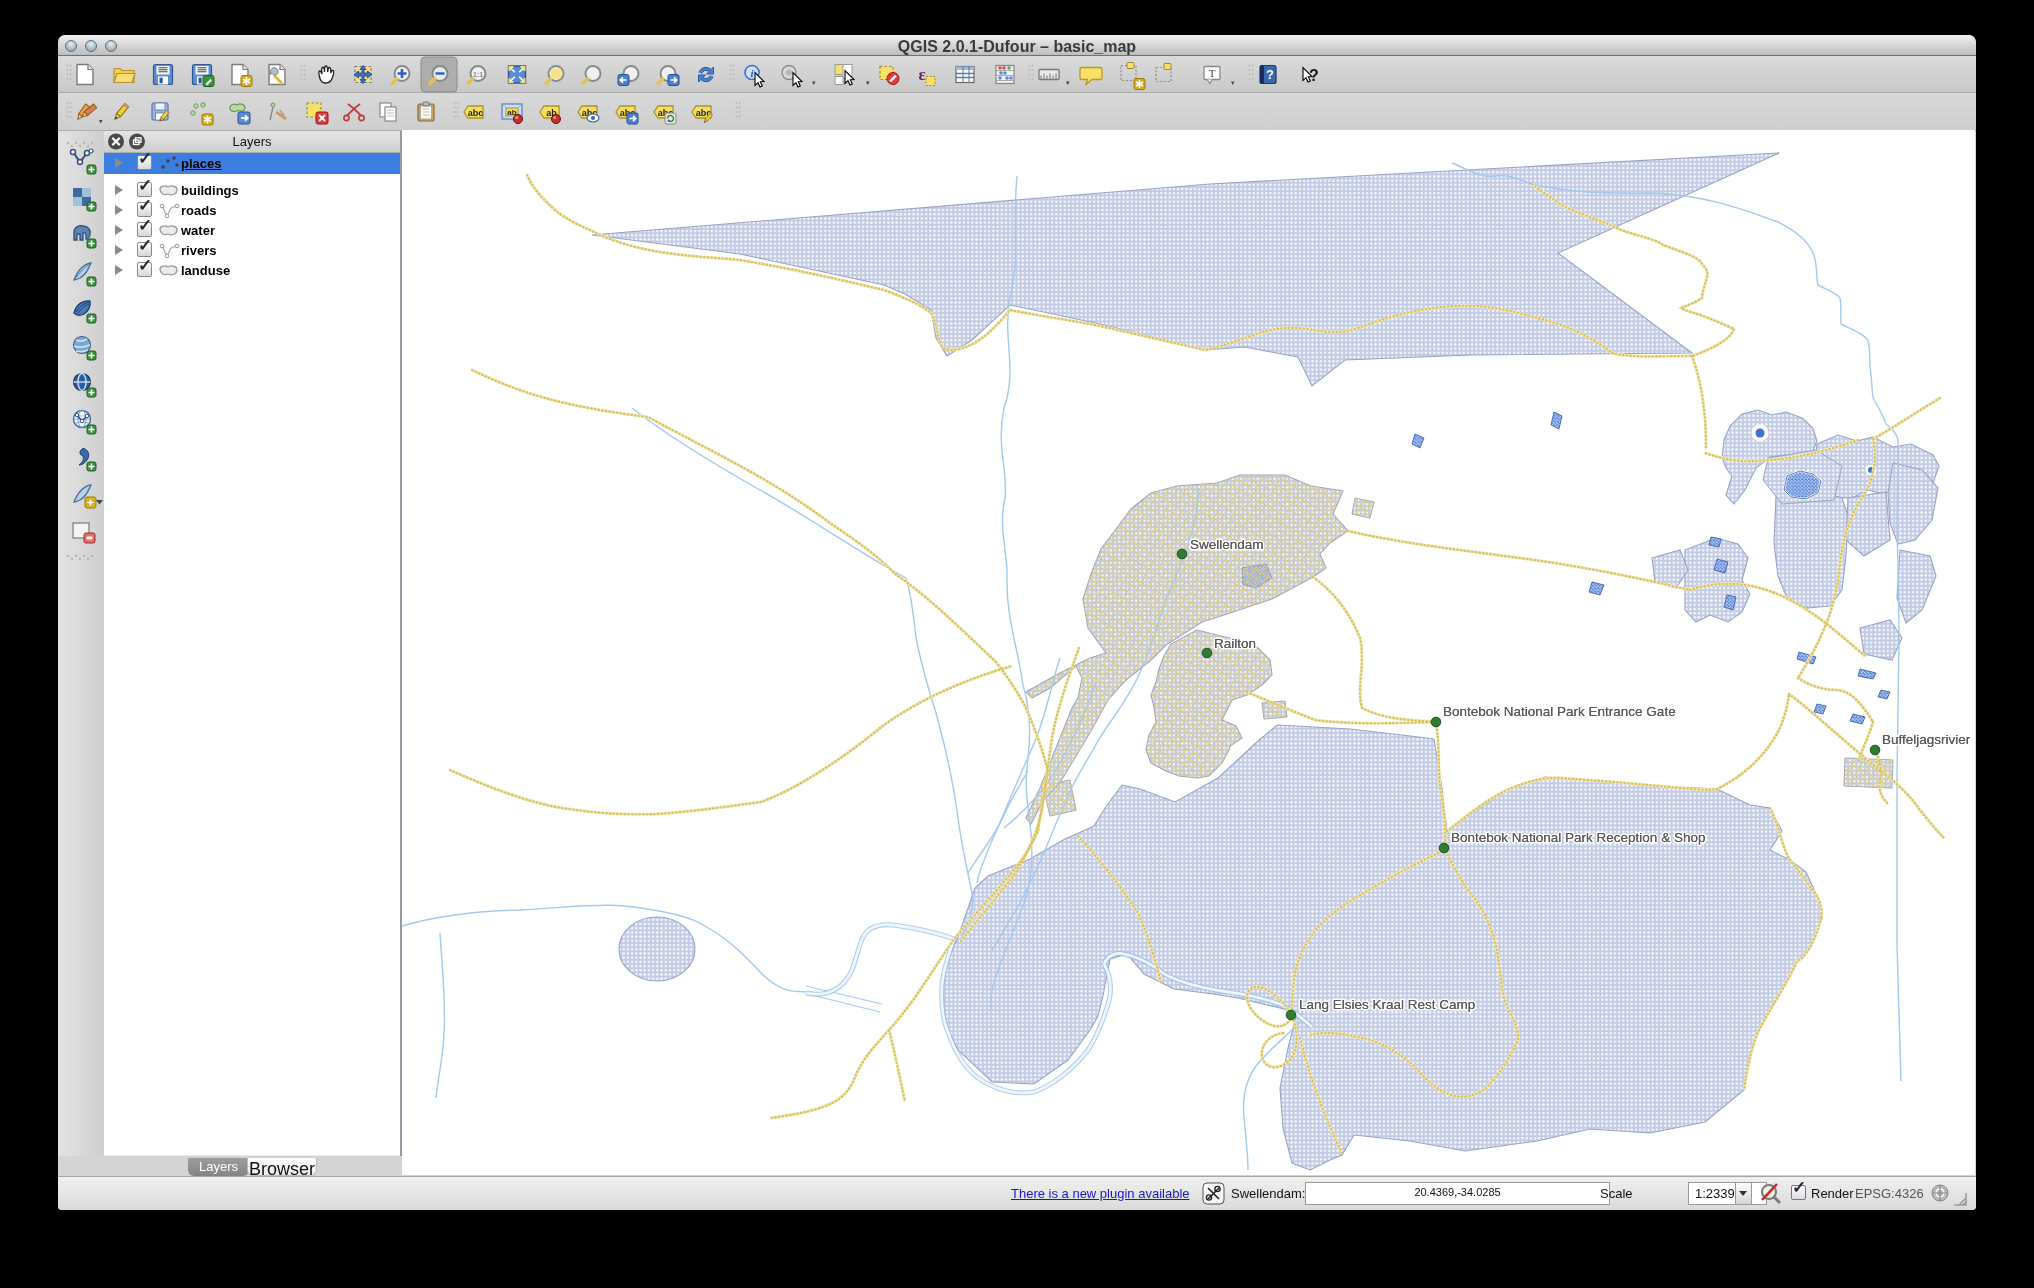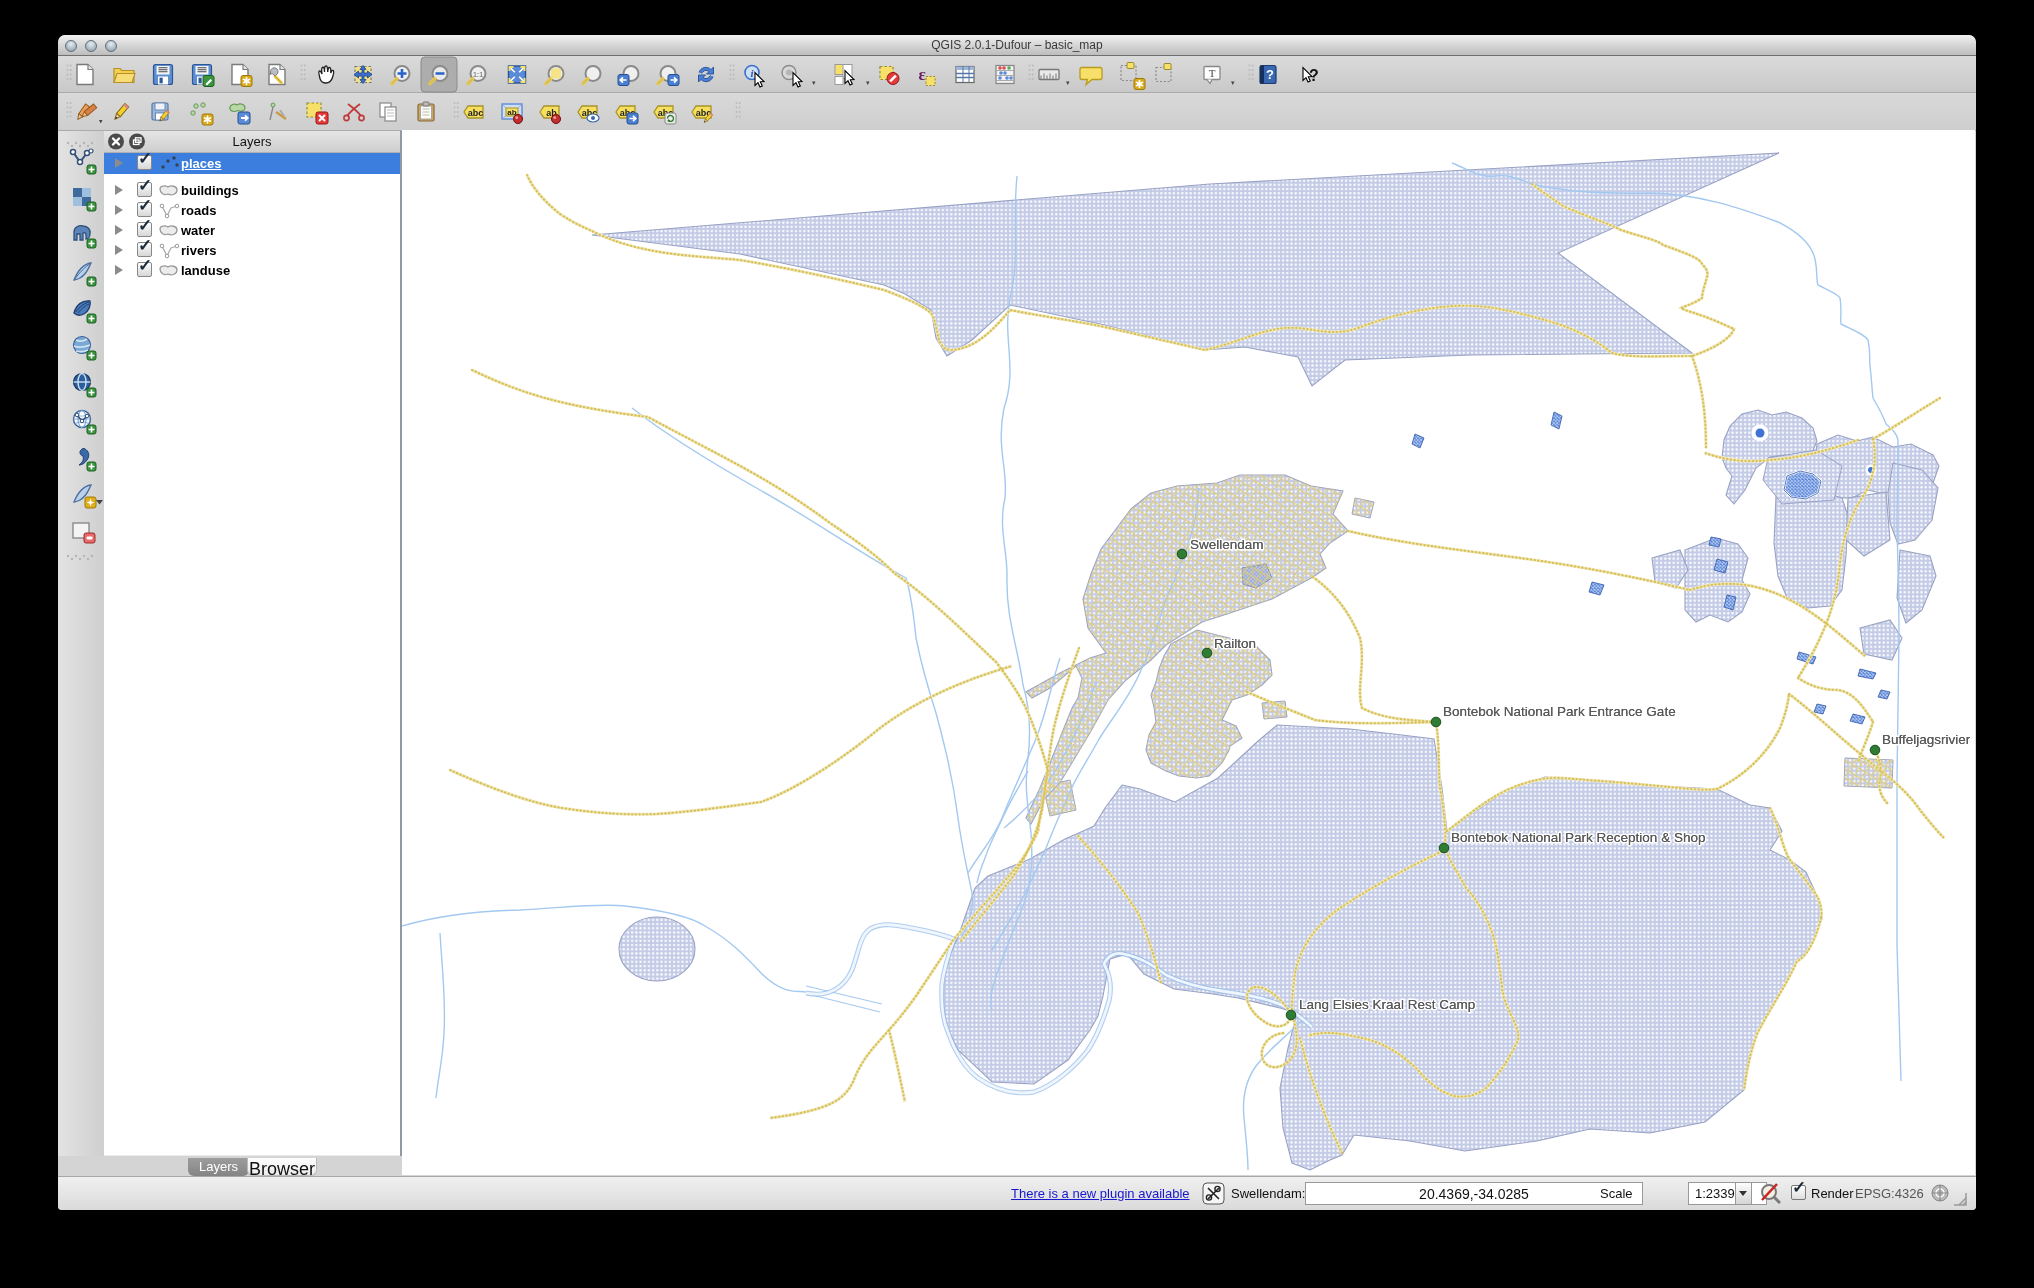--- a/index.html
+++ b/index.html
@@ -1,20 +1,20 @@
 <!DOCTYPE html>
 <html><head>
 <meta charset="utf-8">
 <style>
 * { margin:0; padding:0; box-sizing:border-box; }
 html,body { width:2034px; height:1288px; background:#000; font-family:"Liberation Sans",sans-serif; overflow:hidden; }
 #win { position:absolute; left:58px; top:35px; width:1918px; height:1175px; background:#cfcfcf; border-radius:7px 7px 4px 4px; overflow:hidden; box-shadow:0 0 0 1px rgba(0,0,0,.55); }
 #titlebar { position:absolute; left:0; top:0; width:100%; height:21px; background:linear-gradient(#f2f2f2,#d9d9d9 45%,#bdbdbd); border-bottom:1px solid #707070; border-radius:7px 7px 0 0; }
 .tl { position:absolute; top:4.5px; width:12px; height:12px; border-radius:50%; background:radial-gradient(circle at 50% 30%, #e6edf2 0%, #b5c3cc 50%, #8798a4 100%); border:1.5px solid #5f6e7a; }
-#title { position:absolute; top:3px; left:0; width:100%; text-align:center; font-size:12px; color:#3a3a3a; }
+#title { position:absolute; top:3px; left:0; width:100%; text-align:center; font-size:16px; color:#3a3a3a;font-weight:bold; }
 #tb1 { position:absolute; left:0; top:21px; width:100%; height:37px; background:linear-gradient(#dbdbdb,#c9c9c9); border-bottom:1px solid #ababab; }
 #tb2 { position:absolute; left:0; top:58px; width:100%; height:38px; background:linear-gradient(#d9d9d9,#cecece); border-bottom:1px solid #ababab; }
 #mainbg { position:absolute; left:0; top:96px; width:100%; height:1045px; background:#d4d4d4; }
 #sidebar { position:absolute; left:0; top:96px; width:46px; height:1025px; background:linear-gradient(90deg,#e3e3e3,#cfcfcf); }
 #panel { position:absolute; left:46px; top:96px; width:298px; height:1025px; background:#ebebeb; border-right:2px solid #8f9aa5; }
 #panelhead { position:absolute; left:0; top:0; width:100%; height:22px; background:linear-gradient(#e5e5e5,#cecece); border-bottom:1px solid #b0b0b0; }
 #panelhead .t { position:absolute; width:100%; text-align:center; top:3px; font-size:13px; color:#111; }
 #layerlist { position:absolute; left:0; top:22px; width:296px; height:1002px; background:#ffffff; }
 .lrow { position:absolute; left:0; width:100%; height:21px; }
 .lrow .tri { position:absolute; left:11px; top:5px; width:0; height:0; border-left:8px solid #8b8b8b; border-top:5px solid transparent; border-bottom:5px solid transparent; }
@@ -628,21 +628,21 @@
           <div class="cb"></div>
           <div class="ck">✓</div>
         <svg width="26" height="21" style="position:absolute;left:52px;top:0">
             <g fill="#334255">
               <circle cx="7" cy="14" r="1.7"></circle>
               <circle cx="12" cy="8" r="1.7"></circle>
               <circle cx="18" cy="5" r="1.7"></circle>
               <circle cx="21" cy="12" r="1.7"></circle>
             </g>
           </svg>
-        <div class="name" style="color:#ffffff; text-decoration:underline;">places</div>
+        <div class="name" style="color:#000000; text-decoration:underline;">places</div>
       </div>
       <div class="lrow" style="top:27px;">
         <div class="tri"></div>
           <div class="cb"></div>
           <div class="ck">✓</div>
           <div class="name">buildings</div>
         <svg width="26" height="21" style="position:absolute;left:52px;top:0">
             <path d="M4,9 C4,6 9,5 12,7 C15,5 21,6 21,10 C21,14 16,16 12,14 C8,16 4,13 4,9 Z" fill="#ececec" stroke="#9a9a9a" stroke-width="1.3"></path>
           </svg>
       </div>
@@ -850,21 +850,21 @@
       </svg></div>
   <div id="statusbar">
     <span style="position:absolute;left:953px;top:9px;color:#1717cf;text-decoration:underline;">There is a new plugin available</span>
     <svg width="24" height="24" style="position:absolute;left:1144px;top:5px;">
         <rect x="1" y="1" width="21" height="21" rx="4" fill="#f5f5f5" stroke="#555"></rect>
         <path d="M6,6 C10,10 13,13 17,17 M17,6 C13,10 10,13 6,17" stroke="#222" stroke-width="1.6" fill="none"></path>
         <circle cx="7" cy="15.5" r="2.6" fill="none" stroke="#222" stroke-width="1.4"></circle>
         <circle cx="15.5" cy="7" r="2.6" fill="none" stroke="#222" stroke-width="1.4"></circle>
       </svg>
     <span style="position:absolute;left:1173px;top:9px;">Swellendam:</span>
-    <div style="position:absolute;left:1247px;top:5px;width:338px;height:23px;background:#fff;border:1px solid #999;text-align:center;font-size:14px;padding-top:3px;">20.4369,-34.0285</div>
+    <div style="position:absolute;left:1247px;top:5px;width:305px;height:23px;background:#fff;border:1px solid #999;text-align:center;font-size:11px;padding-top:3px;">20.4369,-34.0285</div>
     <span style="position:absolute;left:1542px;top:9px;">Scale</span>
     <div style="position:absolute;left:1598px;top:5px;width:79px;height:23px;background:#fff;border:1px solid #999;font-size:13px;padding:3px 0 0 6px;margin-left:32px;">1:23396</div>
     <div style="position:absolute;left:1677px;top:5px;width:17px;height:23px;background:linear-gradient(#fdfdfd,#d5d5d5);border:1px solid #999;"></div>
     <div style="position:absolute;left:1681px;top:14px;width:0;height:0;border-top:5px solid #333;border-left:4px solid transparent;border-right:4px solid transparent;"></div>
     <svg width="26" height="26" style="position:absolute;left:1700px;top:4px;">
         <circle cx="11" cy="11" r="7" fill="#f3efe2" stroke="#7a7a7a" stroke-width="2"></circle>
         <line x1="16" y1="16" x2="22" y2="22" stroke="#7a7a7a" stroke-width="3"></line>
         <line x1="4" y1="19" x2="19" y2="3" stroke="#cc2222" stroke-width="2.5"></line>
       </svg>
     <div style="position:absolute;left:1733px;top:8px;width:15px;height:15px;background:linear-gradient(#fff,#ddd);border:1px solid #777;border-radius:2px;"></div>

